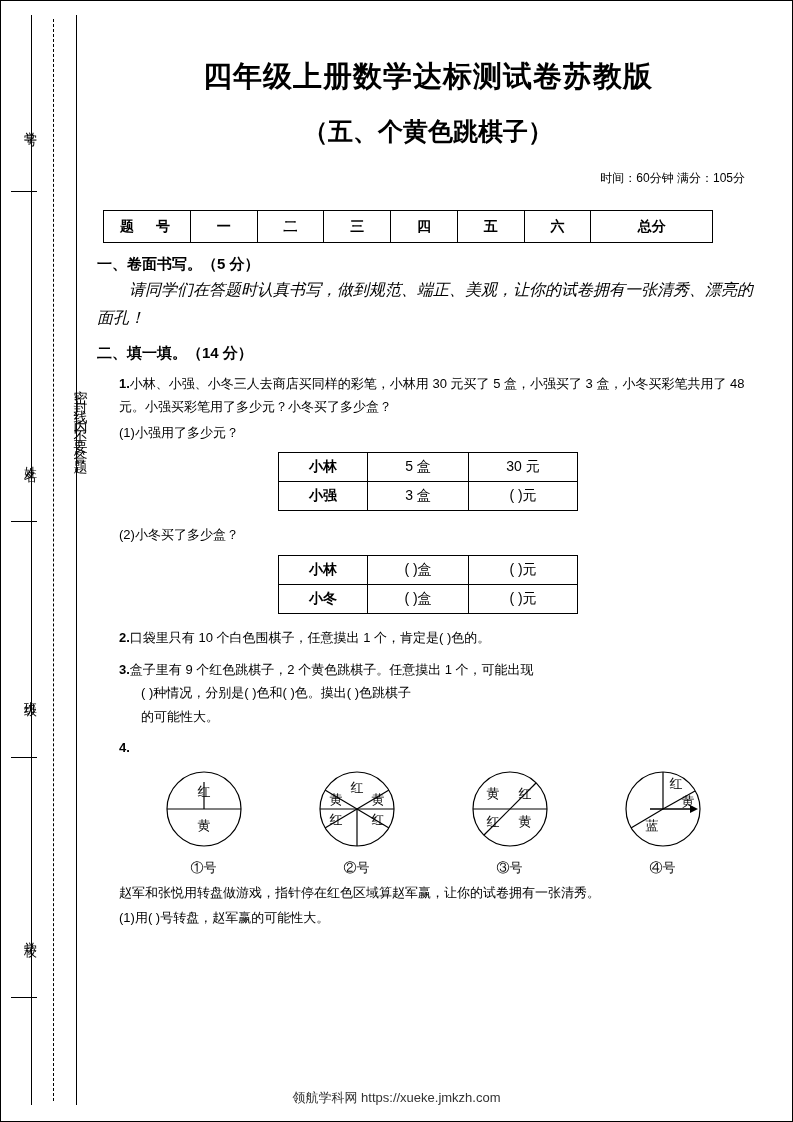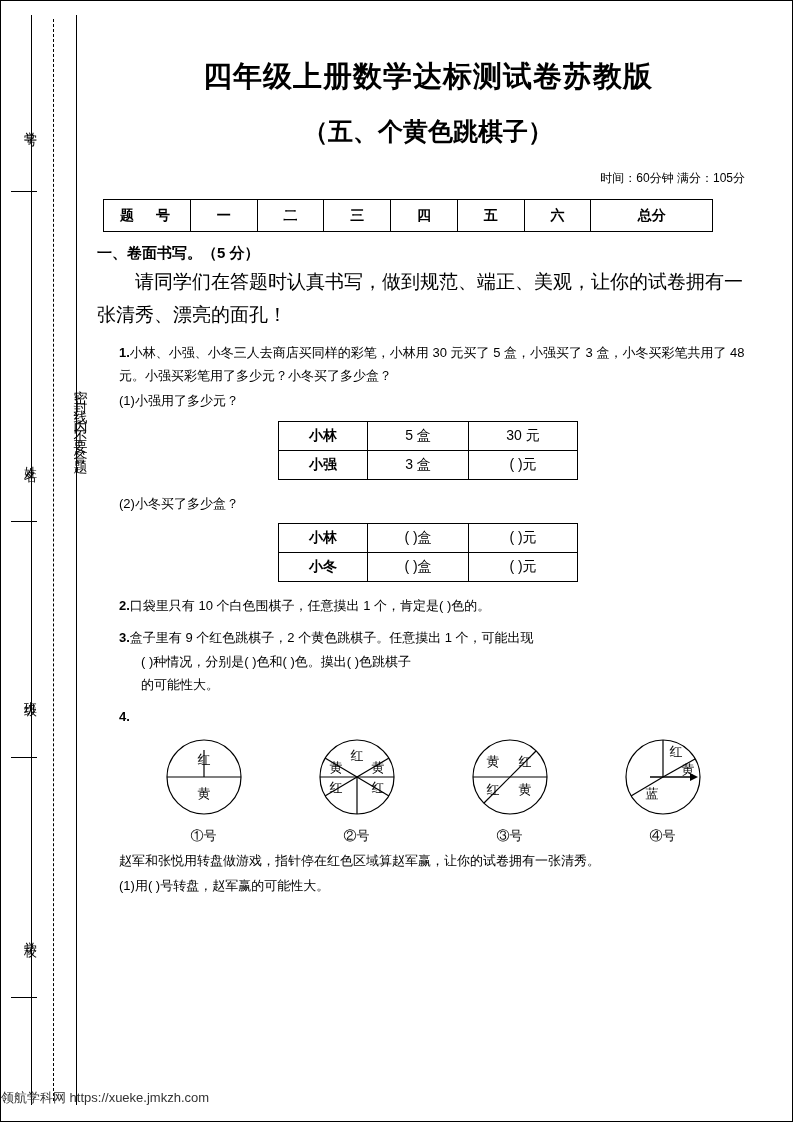--- a/index.html
+++ b/index.html
@@ -81,45 +81,46 @@
   .timeline {
     text-align: right;
     font-size: 12px;
     margin-top: 22px;
     margin-right: 14px;
     font-family: "Liberation Sans", sans-serif;
   }
   table.score {
     border-collapse: collapse;
     width: 610px;
-    margin-top: 12px;
+    margin-top: 23px;
     margin-left: 6px;
   }
   table.score td {
     border: 1px solid #000;
     height: 29px;
     text-align: center;
     font-size: 14px;
     font-weight: bold;
     font-family: "Liberation Sans", sans-serif;
   }
   table.score td.lbl { width: 84px; letter-spacing: 4px; }
 
   .sec-head {
     font-size: 15px;
     font-weight: bold;
     margin-top: 12px;
     font-family: "Liberation Sans", sans-serif;
   }
   .para {
-    font-size: 19px;
+    font-size: 16px;
     line-height: 1.75;
     text-indent: 2em;
     margin-top: 2px;
     font-family: "Liberation Sans", sans-serif;
+    font-style: italic;
   }
   .q {
     font-size: 13px;
     line-height: 1.8;
     margin-top: 9px;
     font-family: "Liberation Sans", sans-serif;
   }
   .q .num { font-weight: bold; }
   .indent1 { padding-left: 22px; }
   .indent2 { padding-left: 22px; }
@@ -152,21 +153,21 @@
     font-size: 13px;
     margin-top: 3px;
     font-family: "Liberation Sans", sans-serif;
   }
   svg text { font-family: "Liberation Sans", sans-serif; font-size: 13px; }
 
   .footer {
     position: absolute;
     left: 0; right: 0;
     bottom: 14px;
-    text-align: left;
+    text-align: center;
     font-size: 13px;
     color: #333;
     font-family: "Liberation Sans", sans-serif;
   }
 </style>
 </head>
 <body>
 
 <div class="page">
 
@@ -203,20 +204,21 @@
         <td>五</td>
         <td>六</td>
         <td>总分</td>
       </tr>
     </tbody>
       </table>
 
     <div class="sec-head">一、卷面书写。（5 分）</div>
     <div class="para">请同学们在答题时认真书写，做到规范、端正、美观，让你的试卷拥有一张清秀、漂亮的面孔！</div>
 
+    <div class="sec-head">二、填一填。（14 分）</div>
 
     <div class="q indent1">
       <span class="num">1.</span><span>小林、小强、小冬三人去商店买同样的彩笔，小林用 30 元买了 5 盒，小强买了 3 盒，小冬买彩笔共用了 48 元。小强买彩笔用了多少元？小冬买了多少盒？</span>
     </div>
     <div class="q indent2" style="margin-top:2px;">(1)小强用了多少元？</div>
 
     <table class="mini">
       <tbody>
           <tr>
         <td class="c1">小林</td>

